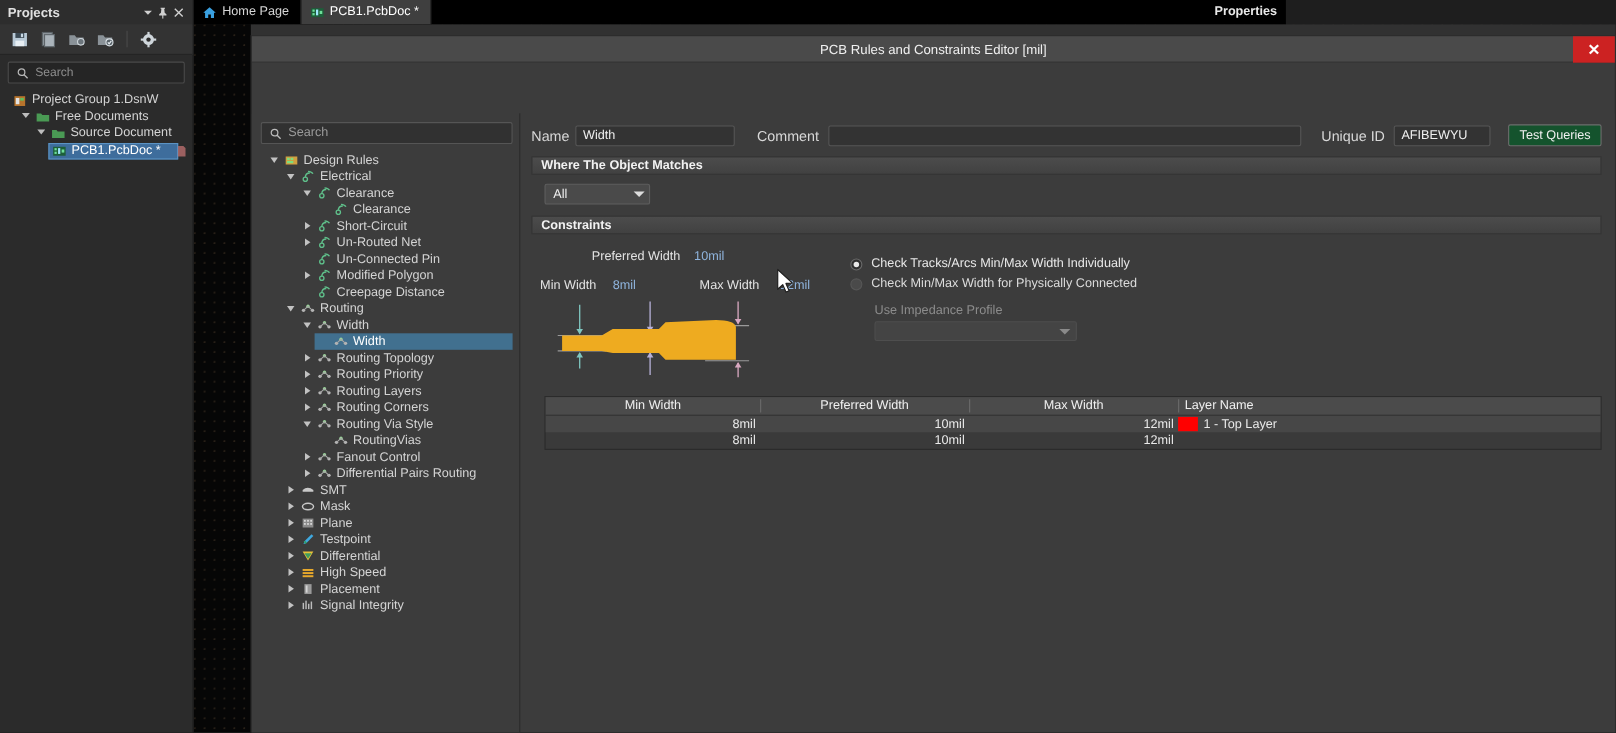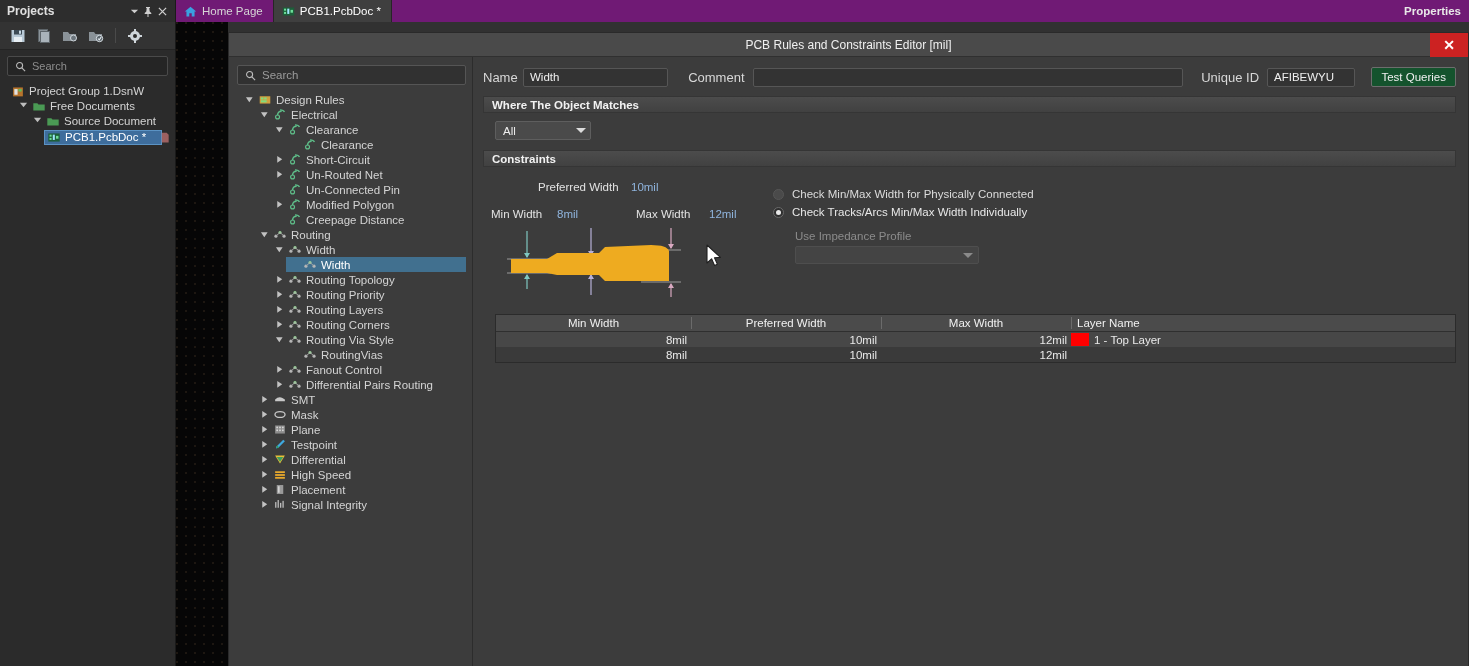--- a/index.html
+++ b/index.html
@@ -8,22 +8,22 @@
     background: #1e1e1e;
     font-family: "Liberation Sans", sans-serif;
     font-size: 11px;
     color: #d4d4d4;
     overflow: hidden;
   }
   #root { position: relative; width: 1469px; height: 666px; }
 
   
   .topbar {
-    position: absolute; left: 0; top: 0; width: 1469px; height: 22px;
-    background: #701a75;
+    position: absolute; left: 0; top: 0; width: 1169px; height: 22px;
+    background: #000000;
   }
   .tabstrip { position: absolute; left: 176px; top: 0; height: 22px; display: flex; align-items: flex-end; }
   .tab {
     height: 22px; display: flex; align-items: center; gap: 5px;
     padding: 0 10px 0 8px; font-size: 11.5px; color: #d6d6d6;
     border-right: 1px solid #262626;
   }
   .tab.active { background: #3f3f3f; color: #ffffff; }
   .tab .ticon { width: 13px; height: 13px; display: block; }
   .props-label {
@@ -74,21 +74,21 @@
   }
   .canvas-right {
     position: absolute; left: 228px; top: 22px; width: 1241px; height: 644px;
     background: #313131;
   }
 
   
   .dialog {
     position: absolute; left: 228px; top: 32px; width: 1241px; height: 634px;
     background: #3c3c3c; border: 1px solid #2a2a2a; border-bottom: none;
-    display: flex; flex-direction: column;
+    display: flex; flex-direction: column; gap: 46px;
   }
   .dlg-title {
     height: 24px; background: #4a4a4a; border-bottom: 1px solid #303030;
     display: flex; align-items: center; justify-content: center; position: relative;
     font-size: 12px; color: #f0f0f0;
   }
   .dlg-close {
     position: absolute; right: 0; top: 0; width: 38px; height: 24px;
     background: #cc2222; color: #ffffff; display: flex; align-items: center; justify-content: center;
     font-size: 14px; font-weight: bold; line-height: 1;
@@ -767,29 +767,29 @@
               <path d="M177 21 L180 26 L183 21" fill="#d8a8c0"></path>
               <path d="M180 74 V61" stroke="#d8a8c0" stroke-width="1.2"></path>
               <path d="M177 65 L180 60 L183 65" fill="#d8a8c0"></path>
 
               <path d="M20 36 L56 36 L66 30 L108 30 L114 24 L160 22
                        Q176 22 178 28 L178 58 L114 58 L108 52 L66 52 L56 50 L20 50 Z" fill="#eeab20"></path>
             </svg>
           </div>
 
           <div class="opts-col">
-            <div class="radiorow dis">
-              <span class="radio dis"></span>
-              <span class="rt">Check Min/Max Width for Physically Connected</span>
-            </div>
             <div class="radiorow">
               <span class="radio">
                   <span class="dot"></span>
                 </span>
               <span class="rt">Check Tracks/Arcs Min/Max Width Individually</span>
+            </div>
+            <div class="radiorow dis">
+              <span class="radio dis"></span>
+              <span class="rt">Check Min/Max Width for Physically Connected</span>
             </div>
             <div class="imp-label">Use Impedance Profile</div>
             <div class="imp-combo">
               <span style="flex:1; padding-left:6px;"></span>
               <span class="caret dim"></span>
             </div>
           </div>
         </div>
 
         <div class="tablewrap">

